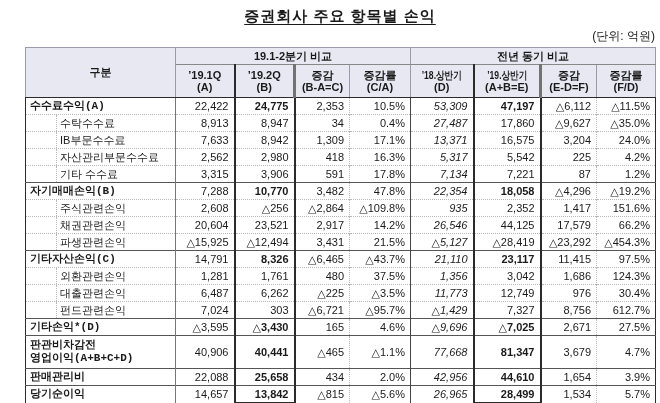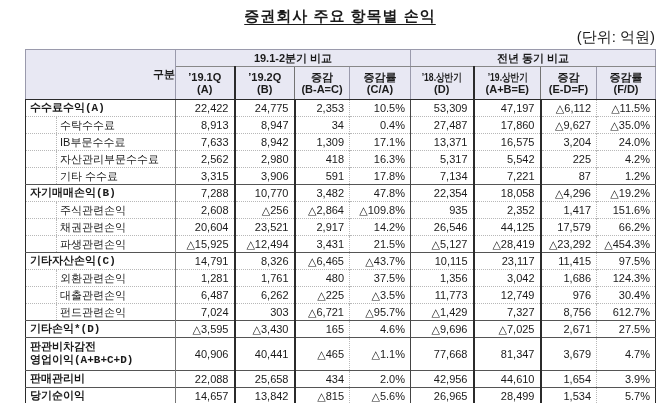--- a/index.html
+++ b/index.html
@@ -1,45 +1,45 @@
 <!DOCTYPE html>
 <html style="--header-bg: #e8e8f3;"><head>
 <meta charset="utf-8">
 <style>
   html,body{margin:0;padding:0;background:#ffffff;width:660px;height:403px;overflow:hidden;
     font-family:"Liberation Sans","DejaVu Sans",sans-serif;color:#1a1a1a;}
   .page{padding:7px 5px 4px 25px;}
   .title{font-size:15px;font-weight:bold;text-align:center;margin:0 0 2px 0;letter-spacing:1px;}
   .title span{text-decoration:underline;text-underline-offset:3px;}
-  .unit{font-size:15px;text-align:right;width:630px;margin-bottom:2px;}
+  .unit{font-size:12px;text-align:right;width:630px;margin-bottom:2px;}
   table{border-collapse:collapse;table-layout:fixed;width:630px;font-size:11px;
     border:1.5px solid #2b2b2b;}
   thead th{background:var(--header-bg,#e8e8f3);border:1px solid #9a9aac;font-weight:bold;
     padding:0;vertical-align:middle;}
   thead tr.grouprow th{height:16px;font-size:11px;}
   thead tr.grouprow th.group{border-bottom:1px solid #888;}
-  thead th.corner{border-bottom:1.5px solid #2b2b2b;font-size:12px;text-align:right;}
+  thead th.corner{border-bottom:1.5px solid #2b2b2b;font-size:12px;}
   thead tr.colrow th{height:32px;line-height:1.1;border-bottom:1.5px solid #2b2b2b;}
   thead th .l1,thead th .l2{display:block;text-align:center;}
   thead th .squeeze{transform:scaleX(0.78);transform-origin:50% 50%;white-space:nowrap;}
-  thead th.boxed{border-left:2px solid #2b2b2b;border-right:1px solid #737373;}
+  thead th.boxed{border-left:2px solid #2b2b2b;border-right:3px solid #737373;}
   thead th.group-start{border-left:1.5px solid #444;}
   tbody td{padding:0 5px 0 4px;height:16px;vertical-align:middle;}
   tbody tr.tall td{height:32px;}
   td.num{text-align:right;border-left:1px dotted #b8b8b8;font-variant-numeric:tabular-nums;}
   td.label{border-right:1px solid #777;white-space:pre-line;line-height:1.15;}
   tr.main td.label{font-weight:bold;font-family:Liberation Mono, monospace;}
   tr.main td{border-top:1px solid #555;}
   tr.sub td{border-top:1px dotted #b8b8b8;}
   tr.sub td.label{padding-left:34px;position:relative;font-weight:normal;}
   tr.sub td.label::before{content:"";position:absolute;left:30px;top:0;bottom:0;
     border-left:1px dotted #b8b8b8;}
   td.boxcol{border-left:2px solid #2b2b2b;border-right:2px solid #2b2b2b;}
-  td.group-start{border-left:1.5px solid #444;}
-  td.bold{font-weight:normal;}
+  td.group-start{border-left:1.5px solid #444;font-style:italic;}
+  td.bold{font-weight:bold;}
   tbody tr:last-child td.boxcol{border-bottom:2px solid #2b2b2b;}
 </style>
 </head>
 <body>
 
 <div class="page">
   <h1 class="title"><span>증권회사 주요 항목별 손익</span></h1>
   <div class="unit">(단위: 억원)</div>
 
   <table>
@@ -194,21 +194,21 @@
           <td class="num boxcol">△28,419</td>
           <td class="num">△23,292</td>
           <td class="num">△454.3%</td>
         </tr>
         <tr class="main">
           <td class="label">기타자산손익(C)</td>
           <td class="num">14,791</td>
           <td class="num boxcol bold">8,326</td>
           <td class="num">△6,465</td>
           <td class="num">△43.7%</td>
-          <td class="num group-start">10,115</td>
+          <td class="num group-start">21,110</td>
           <td class="num boxcol bold">23,117</td>
           <td class="num">11,415</td>
           <td class="num">97.5%</td>
         </tr>
         <tr class="sub">
           <td class="label">외환관련손익</td>
           <td class="num">1,281</td>
           <td class="num boxcol">1,761</td>
           <td class="num">480</td>
           <td class="num">37.5%</td>

